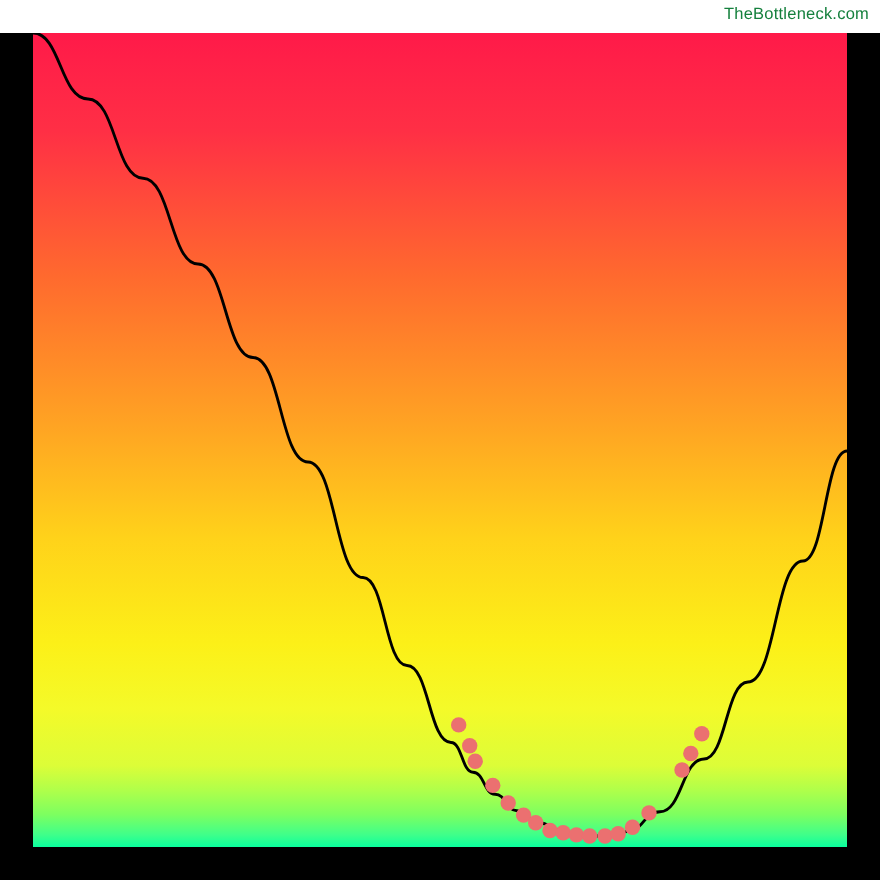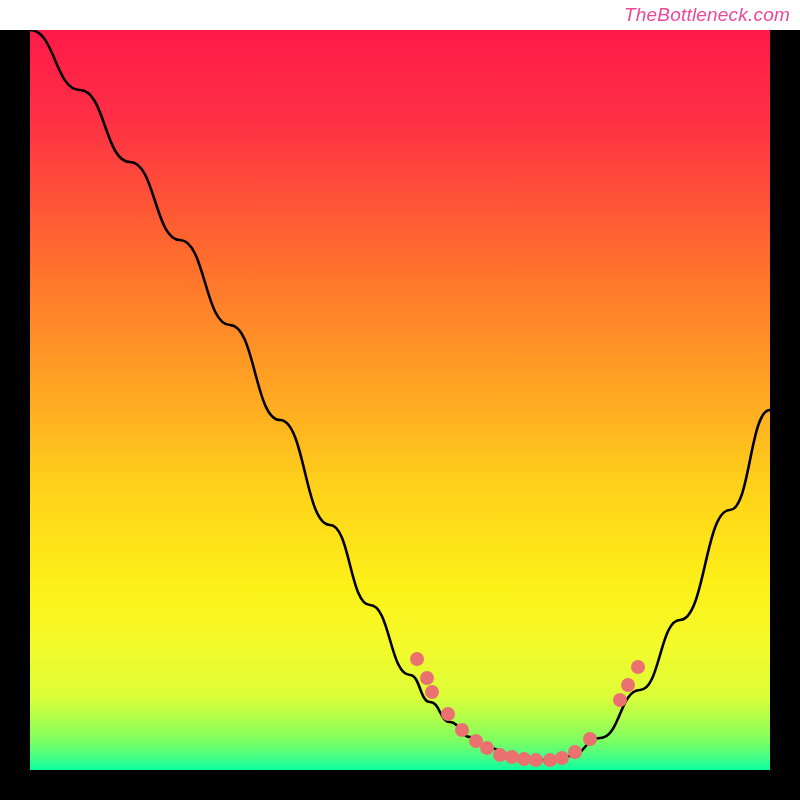--- a/index.html
+++ b/index.html
@@ -24,25 +24,24 @@
     top: 0;
     left: 0;
     width: 800px;
     height: 30px;
     background: #fff;
   }
   .attribution {
     position: absolute;
     top: 4px;
     right: 10px;
-    color: #ec4899;
-    font-size: 19px;
+    color: #15803d;
+    font-size: 15px;
     font-weight: 400;
     letter-spacing: 0.2px;
-    font-style: italic;
   }
   .plot-area {
     position: absolute;
     top: 30px;
     left: 30px;
     width: 740px;
     height: 740px;
   }
   .plot-area svg {
     display: block;

